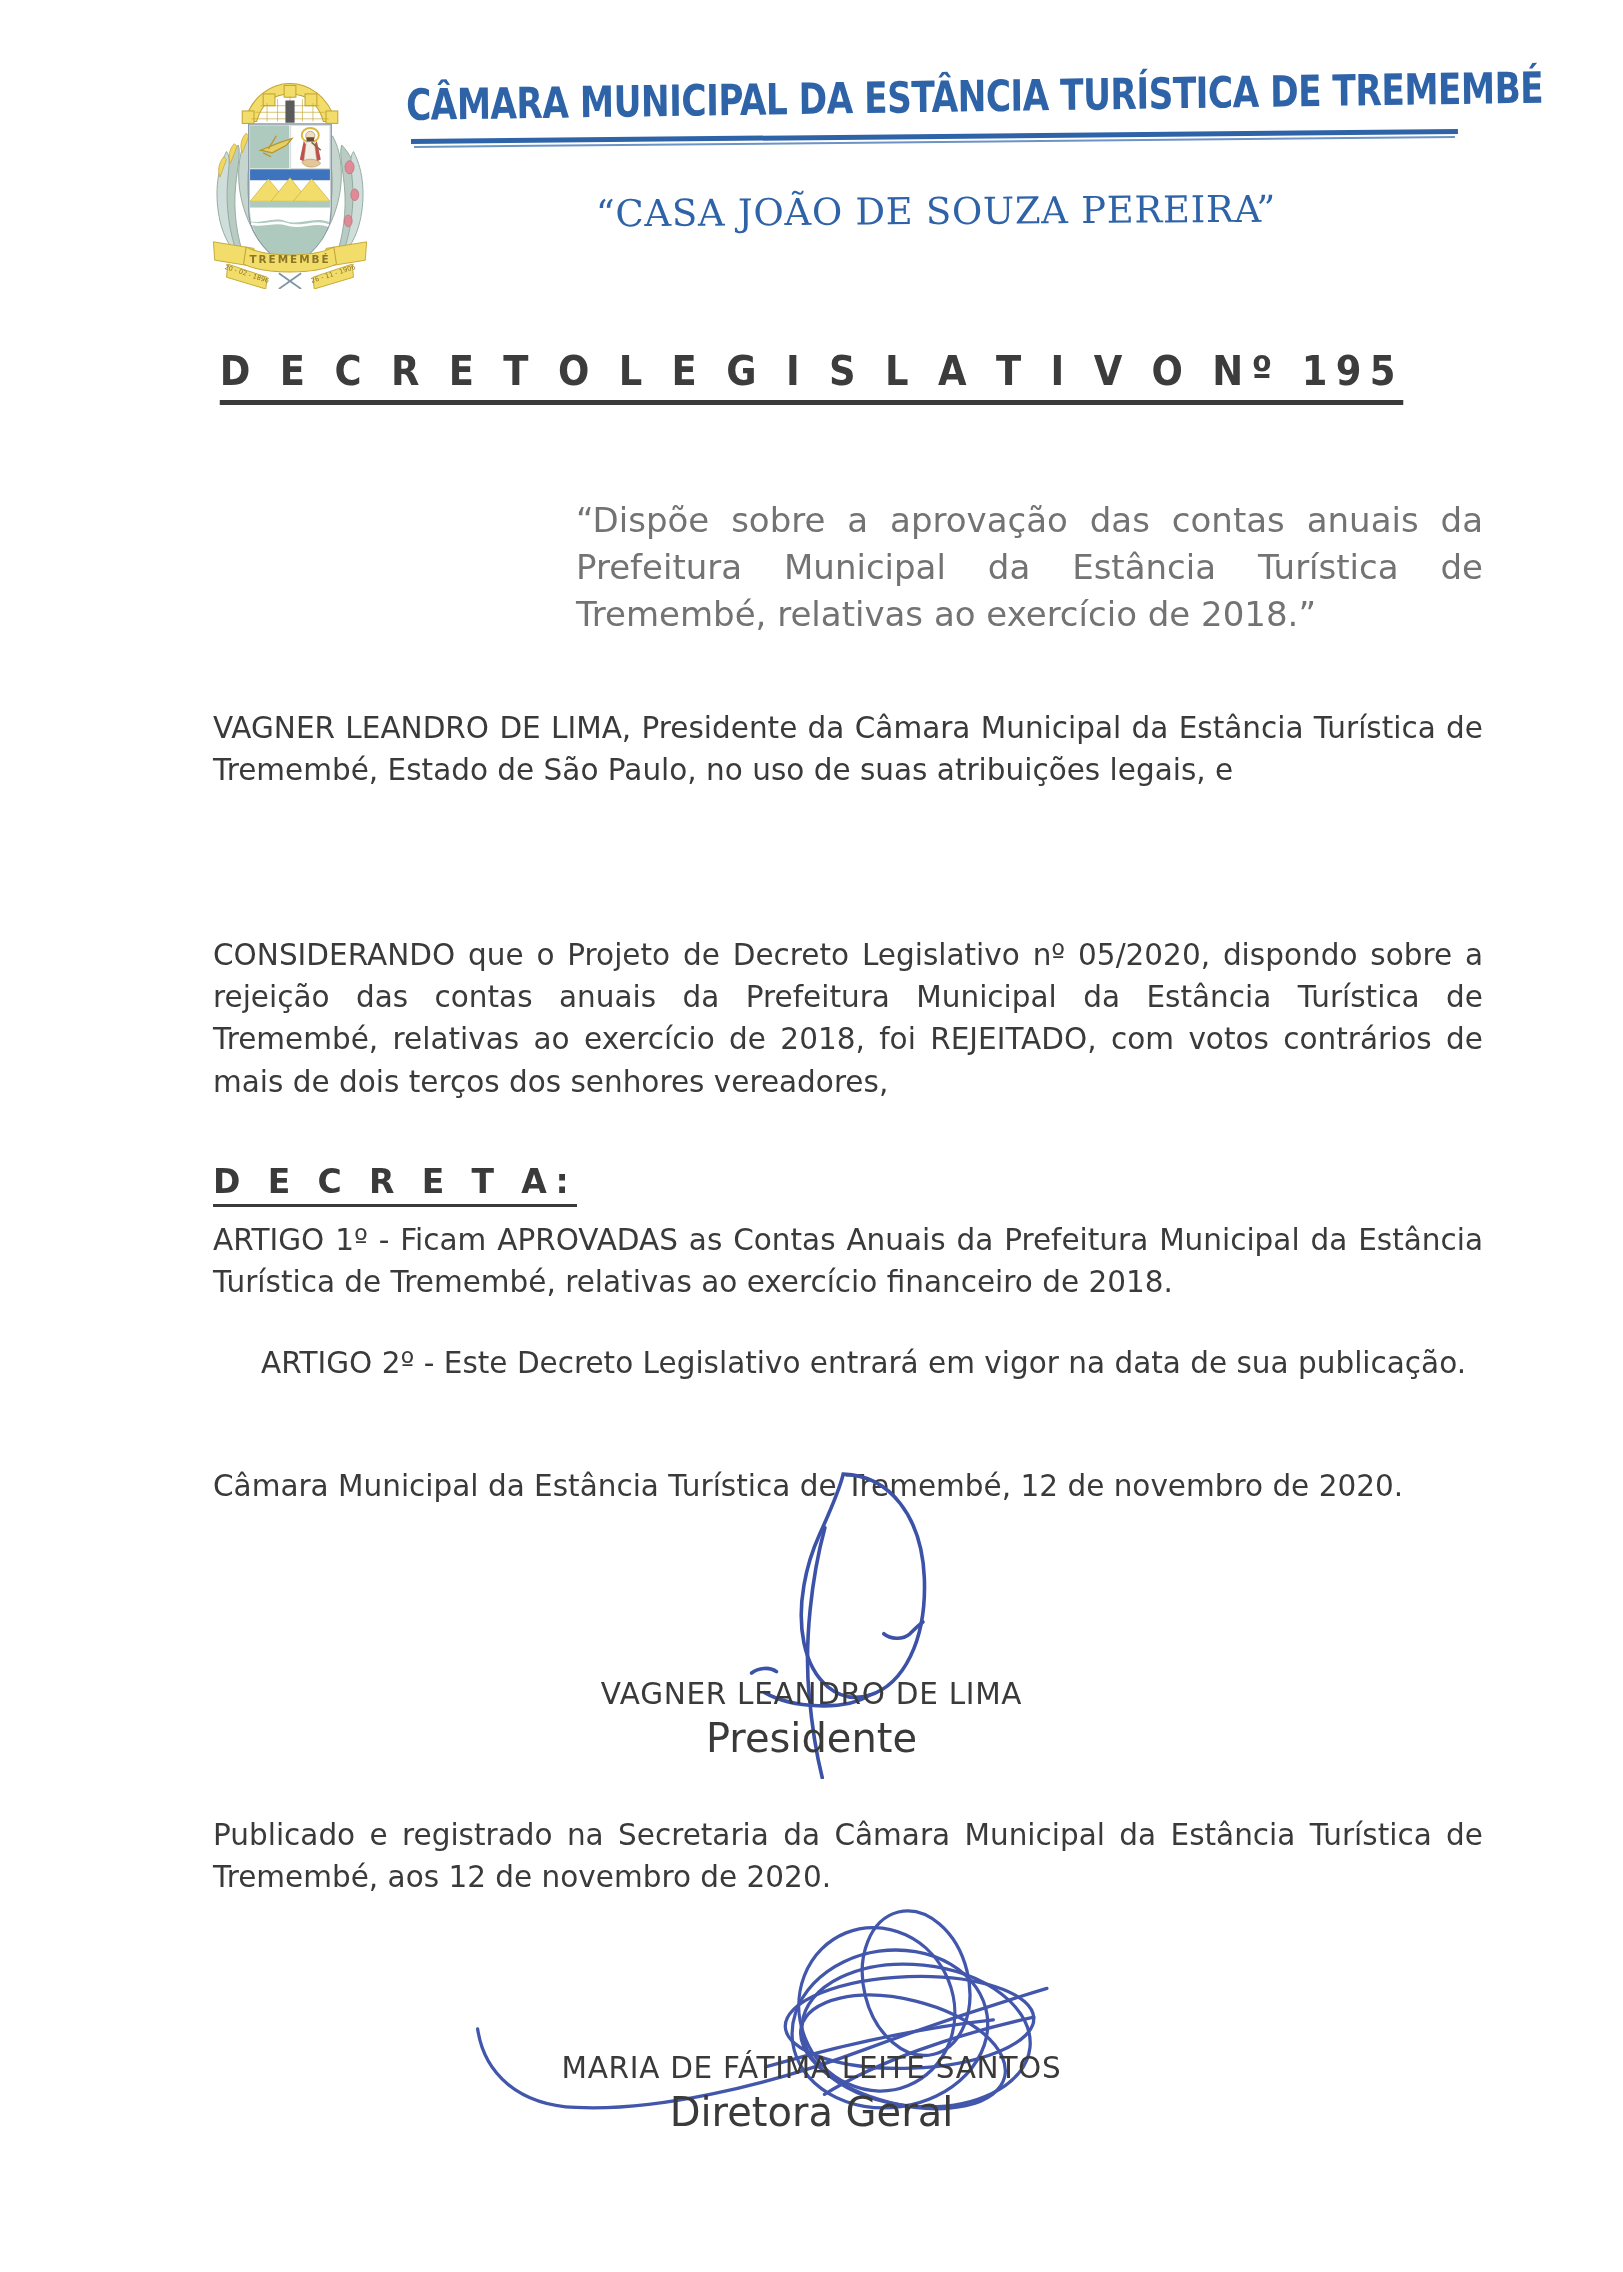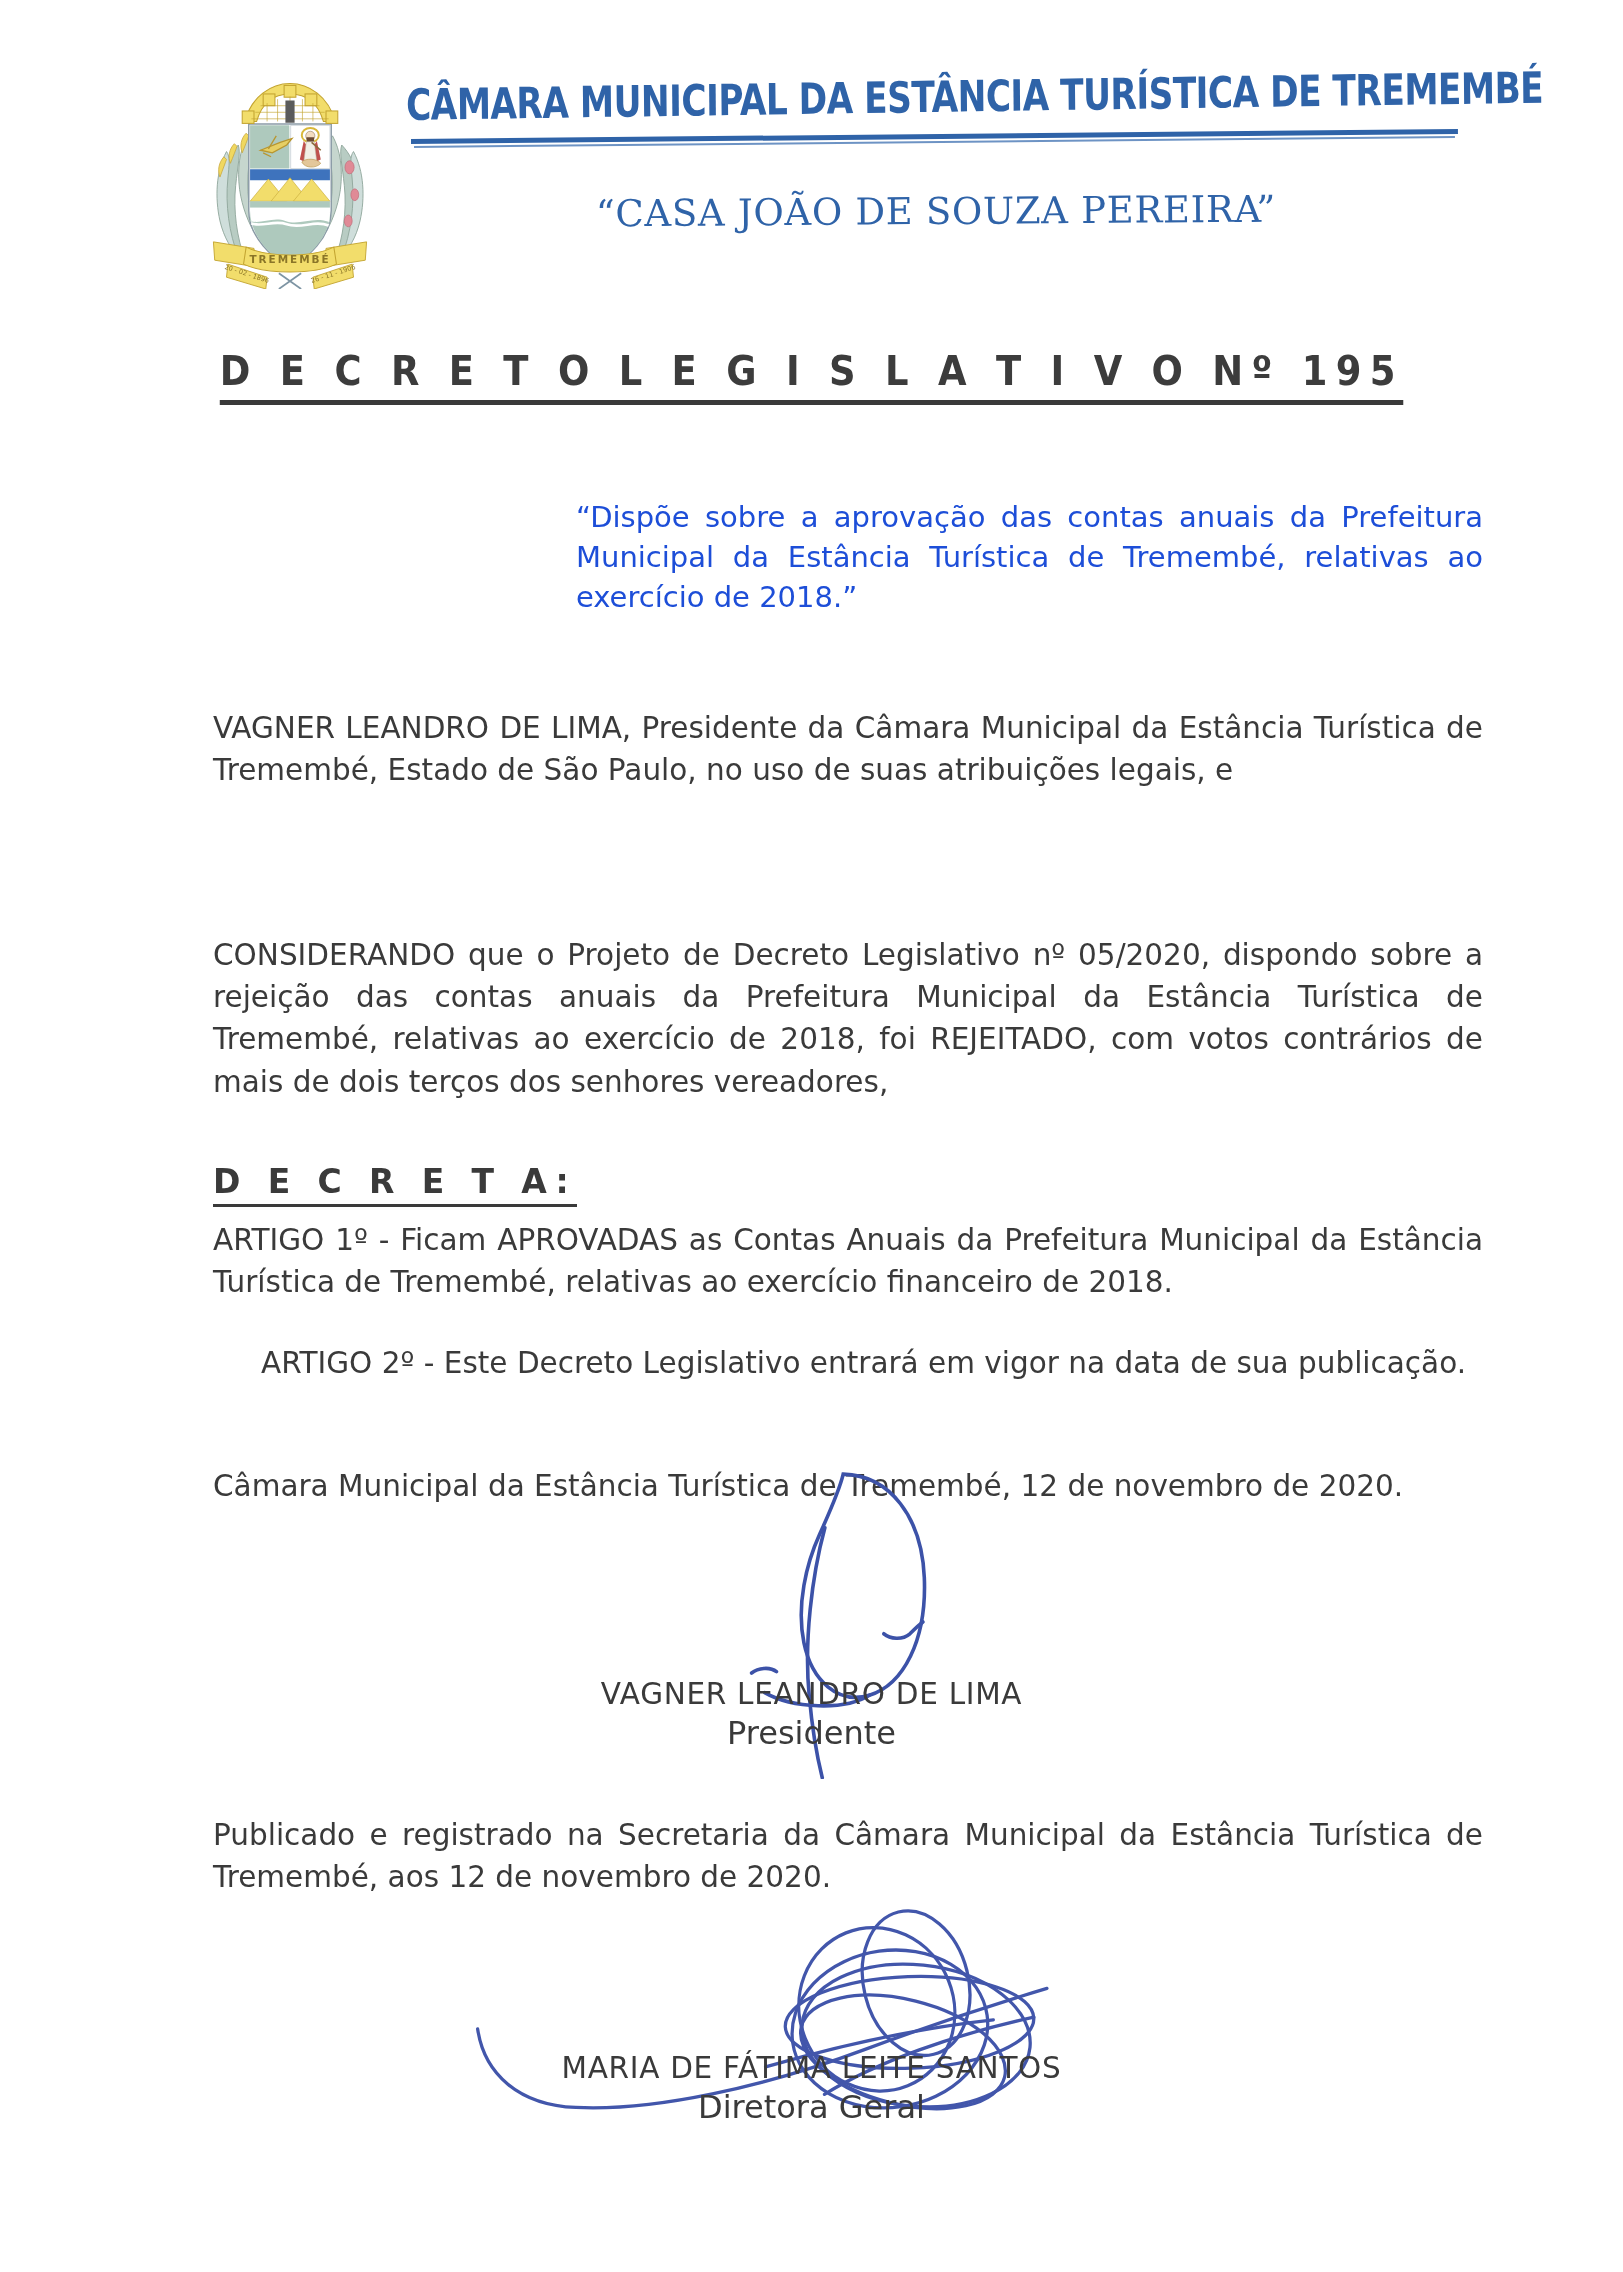--- a/index.html
+++ b/index.html
@@ -106,23 +106,23 @@
     padding-bottom: 5.2px;
   }
 
   
   .epigraph {
     position: absolute;
     left: 576px;
     top: 497px;
     width: 907px;
     font-family: "DejaVu Sans", sans-serif;
-    font-size: 29px;
+    font-size: 34px;
     line-height: 1.38;
-    color: #1d4ed8;
+    color: #737373;
     text-align: justify;
   }
 
   
   .body-block {
     position: absolute;
     left: 213px;
     width: 1270px;
     font-family: "DejaVu Sans", sans-serif;
     font-size: 29.5px;
@@ -155,21 +155,21 @@
     text-align: center;
     font-family: "DejaVu Sans", sans-serif;
     color: #3a3a3a;
   }
   .sig-name {
     font-size: 29.5px;
     letter-spacing: 0.7px;
     line-height: 1.25;
   }
   .sig-role {
-    font-size: 32px;
+    font-size: 40px;
     line-height: 1.25;
   }
 
   .sig-ink {
     position: absolute;
     pointer-events: none;
   }
 </style>
 </head>
 <body>

